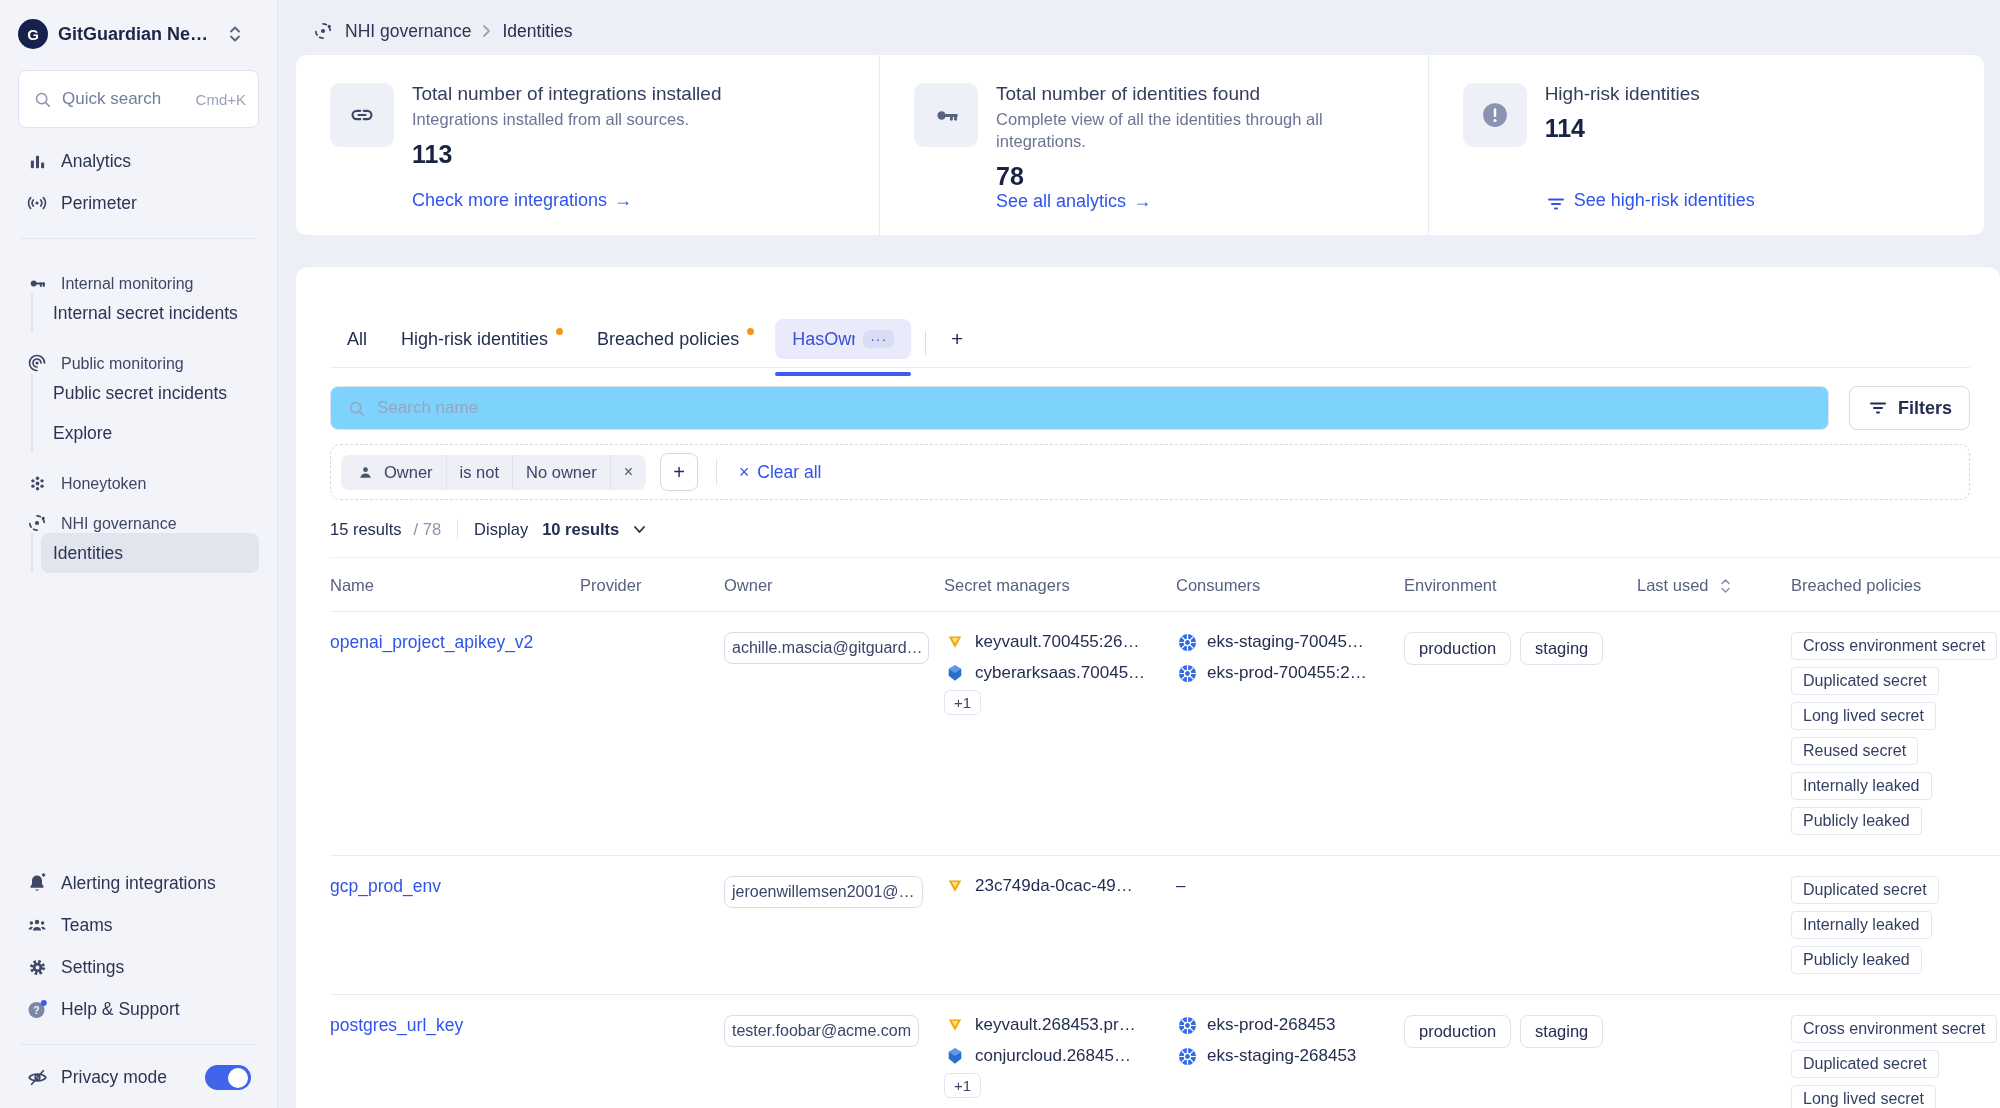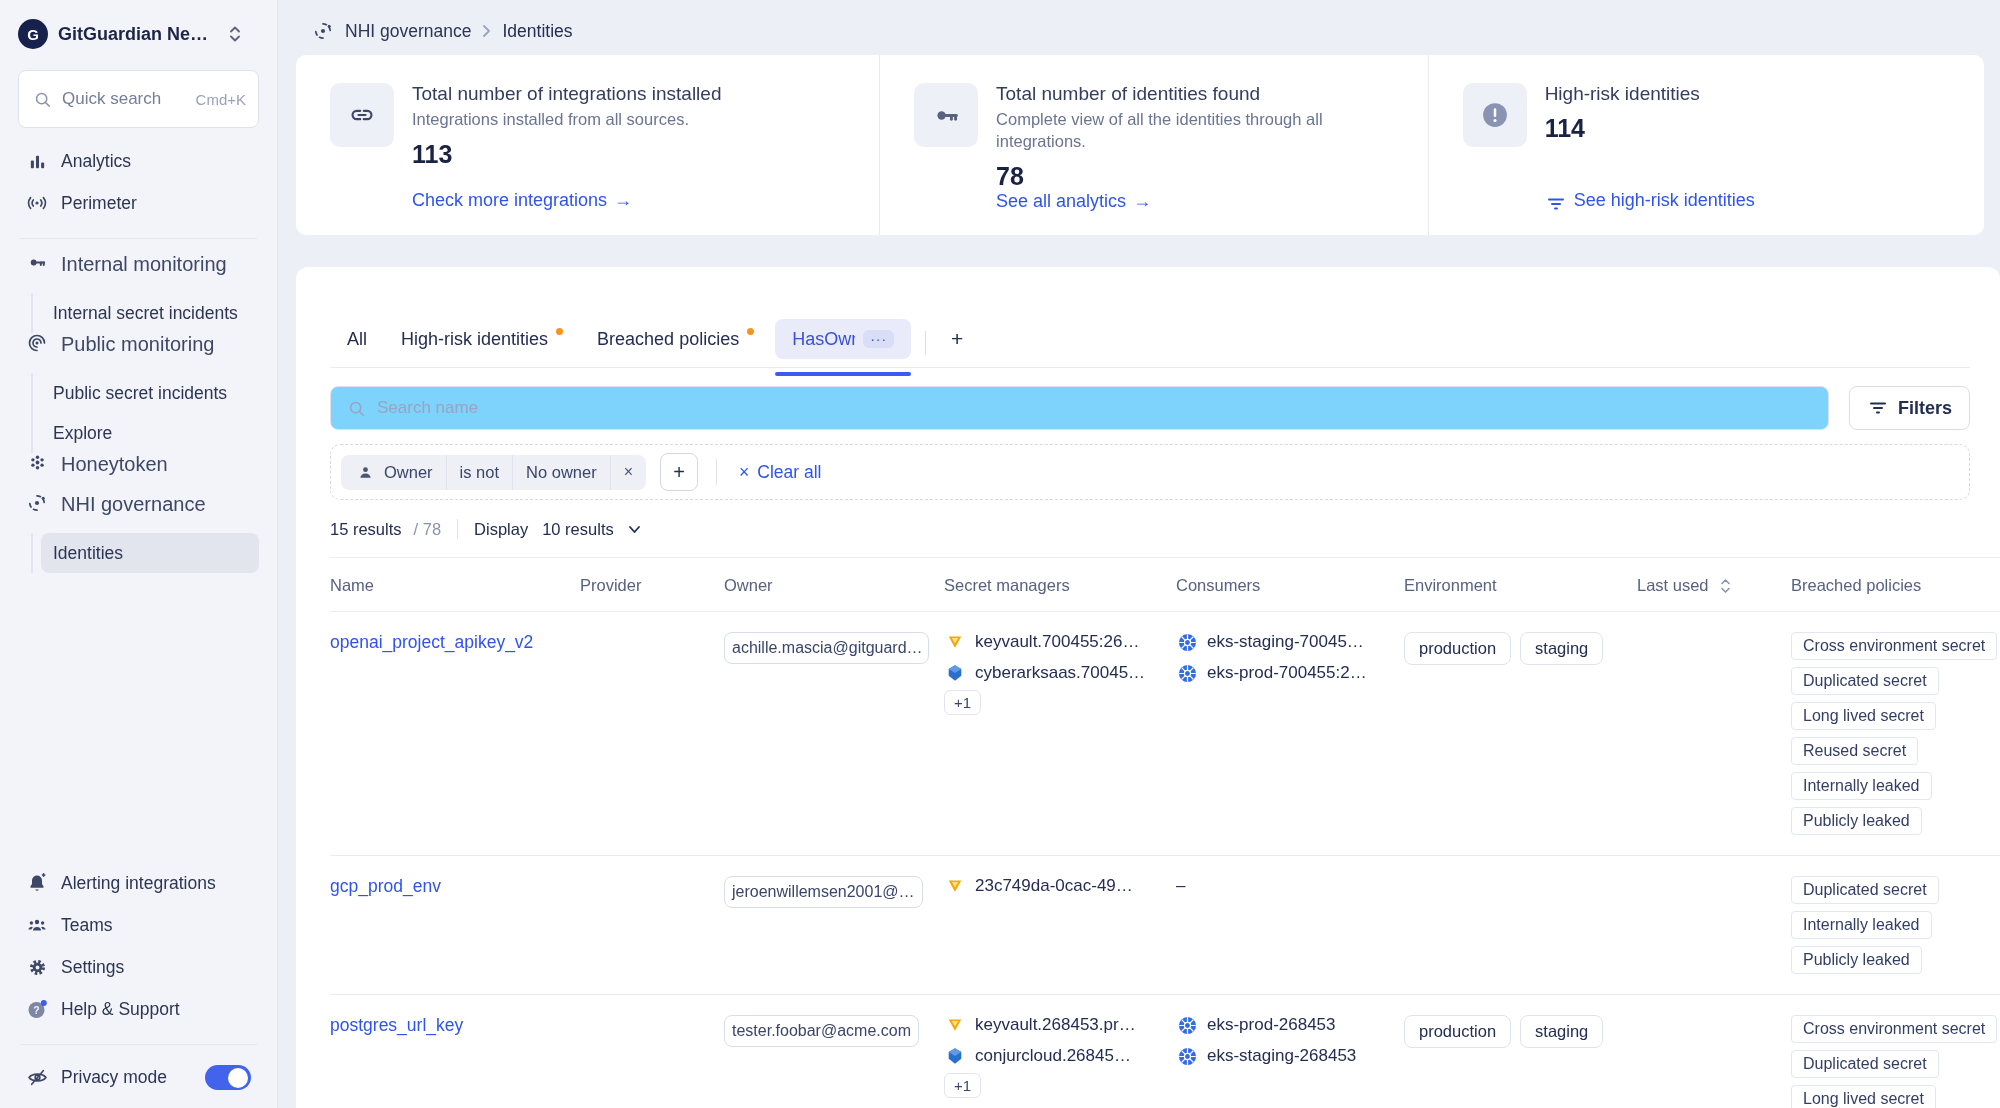--- a/index.html
+++ b/index.html
@@ -14,22 +14,22 @@
   .ws-logo { width:30px; height:30px; border-radius:50%; background:#16224c; color:#fff;
              display:flex; align-items:center; justify-content:center; font-size:15px; font-weight:bold; }
   .ws-name { font-size:18px; font-weight:600; color:#1c2547; white-space:nowrap; }
   .ws-caret { margin-left:6px; display:flex; }
   .qsearch { margin-top:16px; height:58px; background:#fff; border:1px solid #dfe2ec; border-radius:8px;
              display:flex; align-items:center; gap:9px; padding:0 12px; cursor:pointer; }
   .qsearch-text { font-size:17px; color:#747d9a; }
   .qsearch-kbd { margin-left:auto; font-size:15px; color:#9aa2ba; }
   .nav-item { height:42px; display:flex; align-items:center; gap:13px; padding:0 8px; border-radius:8px;
               font-size:17.5px; color:#2c3554; cursor:pointer; }
-  .nav-section { height:40px; display:flex; align-items:flex-start; gap:13px; padding:0 8px;
-                 font-size:20px; color:#3e4766; cursor:pointer; }
+  .nav-section { height:40px; display:flex; align-items:flex-end; gap:13px; padding:0 8px;
+                 font-size:16px; color:#3e4766; cursor:pointer; }
   .subitems { margin-left:13px; border-left:2px solid #e2e5ef; padding-left:8px; }
   .subitem { height:40px; display:flex; align-items:center; padding:0 12px; border-radius:8px;
              font-size:17.5px; color:#2c3554; cursor:pointer; white-space:nowrap; }
   .subitem.selected { background:#e3e5ee; }
   .side-div { height:1px; background:#e4e7ef; margin:14px 2px; }
   .spacer { flex:1; }
   .icn { display:flex; align-items:center; justify-content:center; width:22px; min-width:22px; }
   .privacy-row { display:flex; align-items:center; gap:13px; padding:6px 8px 0 8px; font-size:17.5px; color:#2c3554; }
   .toggle { margin-left:auto; width:46px; height:25px; border-radius:13px; background:#4263eb; position:relative; cursor:pointer; }
   .toggle-knob { position:absolute; top:2.5px; right:3px; width:20px; height:20px; border-radius:50%; background:#fff; }
@@ -92,21 +92,21 @@
                 display:flex; align-items:center; justify-content:center; font-size:20px; color:#242d52; cursor:pointer; }
   .fb-sep { width:1px; height:26px; background:#dfe2ec; margin-left:4px; }
   .clear-all { display:flex; align-items:center; gap:8px; color:#2f54eb; font-size:17.5px; font-weight:500;
                cursor:pointer; margin-left:8px; }
 
   .results-row { margin-top:19px; display:flex; align-items:center; gap:12px; font-size:16.5px; }
   .res-count { color:#242d52; }
   .res-total { color:#8a92ad; }
   .res-sep { width:1px; height:20px; background:#dfe2ec; margin:0 4px; }
   .disp-label { color:#242d52; }
-  .disp-value { font-weight:400; color:#242d52; margin-left:2px; }
+  .disp-value { font-weight:700; color:#242d52; margin-left:2px; }
   .disp-caret { display:flex; margin-left:2px; cursor:pointer; }
 
   .table { margin-top:18px; border-top:1px solid #edeff5; }
   .tgrid { display:grid; grid-template-columns:250px 144px 220px 232px 228px 233px 154px 230px; }
   .thead { padding:18px 0 16px 0; font-size:16.5px; color:#596180; }
   .th { display:flex; align-items:center; gap:6px; padding-right:10px; }
   .trow { border-top:1px solid #e9ecf2; padding:20px 0; align-items:start; }
   .cell { padding-right:12px; font-size:17px; color:#242d52; }
   .name-link { color:#2f54eb; font-size:17.5px; cursor:pointer; text-decoration:none; }
   .owner-pill { display:inline-block; border:1px solid #d9dde9; border-radius:8px; background:#fff;

